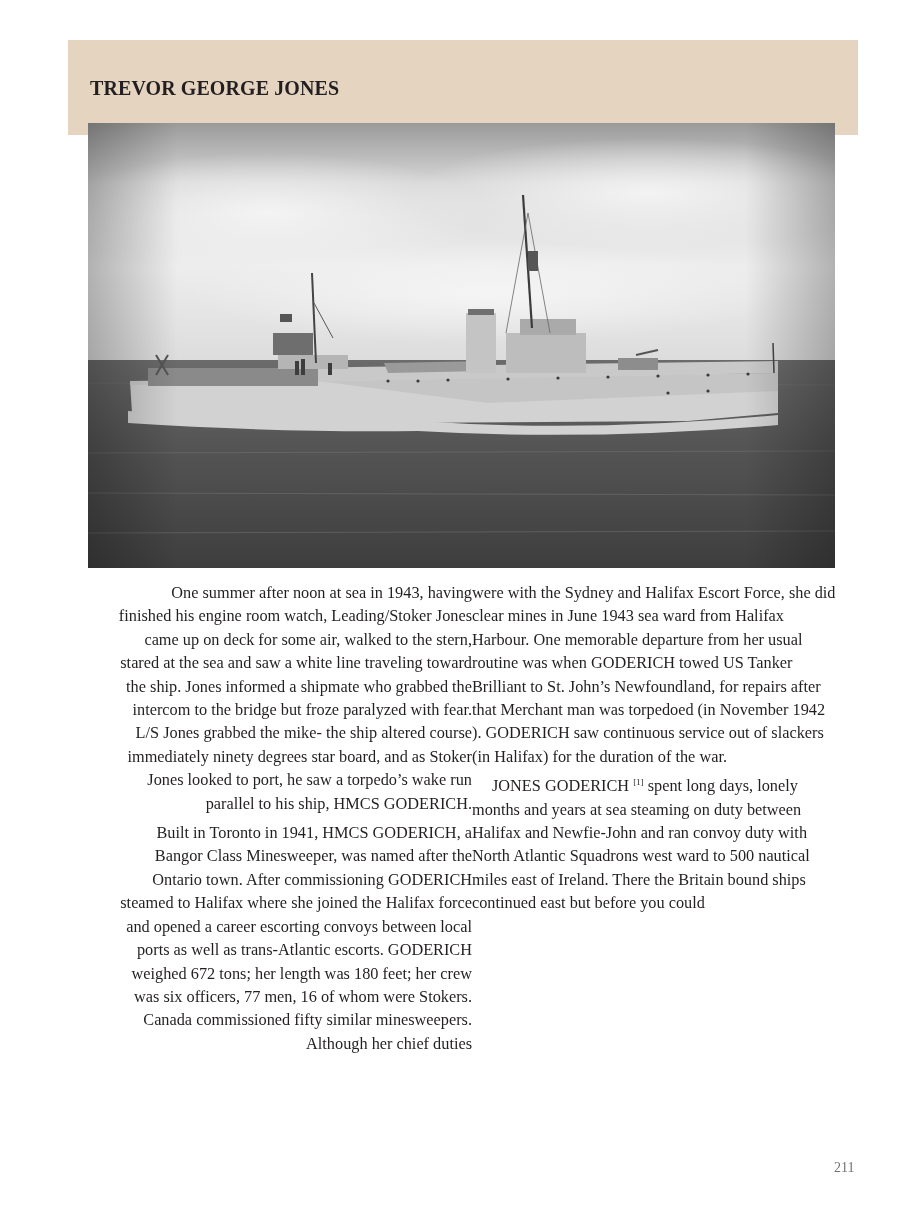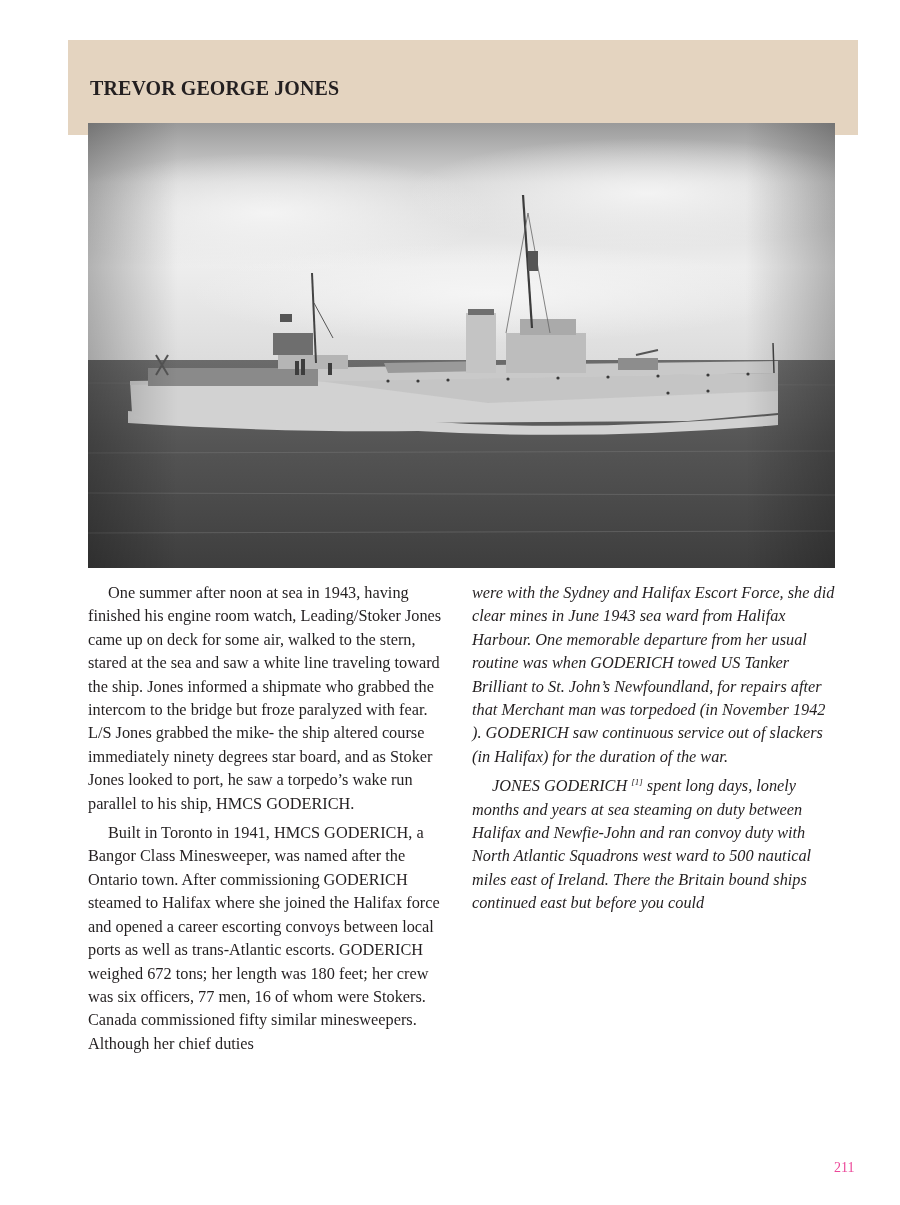--- a/index.html
+++ b/index.html
@@ -7,26 +7,26 @@
          font-family: "Liberation Serif", "DejaVu Serif", serif; color: #231f20; }
   .header-band { position: absolute; left: 68px; top: 40px; width: 790px; height: 95px;
                  background: #e4d4c0; }
   .title { position: absolute; left: 90px; top: 76px; margin: 0; font-size: 21.5px;
            font-weight: bold; letter-spacing: 0.1px; color: #231f20; white-space: nowrap;
            transform: scaleX(0.93); transform-origin: left top; }
   .photo { position: absolute; left: 88px; top: 123px; width: 747px; height: 445px; overflow: hidden; }
   .photo svg { display: block; width: 100%; height: 100%; }
   .col { position: absolute; top: 581px; width: 366px; font-size: 16.3px; line-height: 23.4px;
          color: #231f20; }
-  .col-left { left: 88px; }
-  .col-right { left: 472px; font-style: italic; }
+  .col-left { left: 106px; text-align: right; }
+  .col-right { left: 472px; }
   .col p { margin: 0 0 6px 0; text-indent: 20px; }
   .col p.cont { text-indent: 0; }
   sup { font-size: 9px; vertical-align: 6px; line-height: 0; }
-  .page-number { position: absolute; left: 834px; top: 1160px; font-size: 14px; color: #ec4899; }
+  .page-number { position: absolute; left: 834px; top: 1160px; font-size: 14px; color: #737373; }
 </style>
 </head>
 <body>
 
 <div class="header-band"></div>
 <h1 class="title">TREVOR GEORGE JONES</h1>
 
 <div class="photo">
   <svg viewBox="0 0 747 445" preserveAspectRatio="none">
     <defs>

